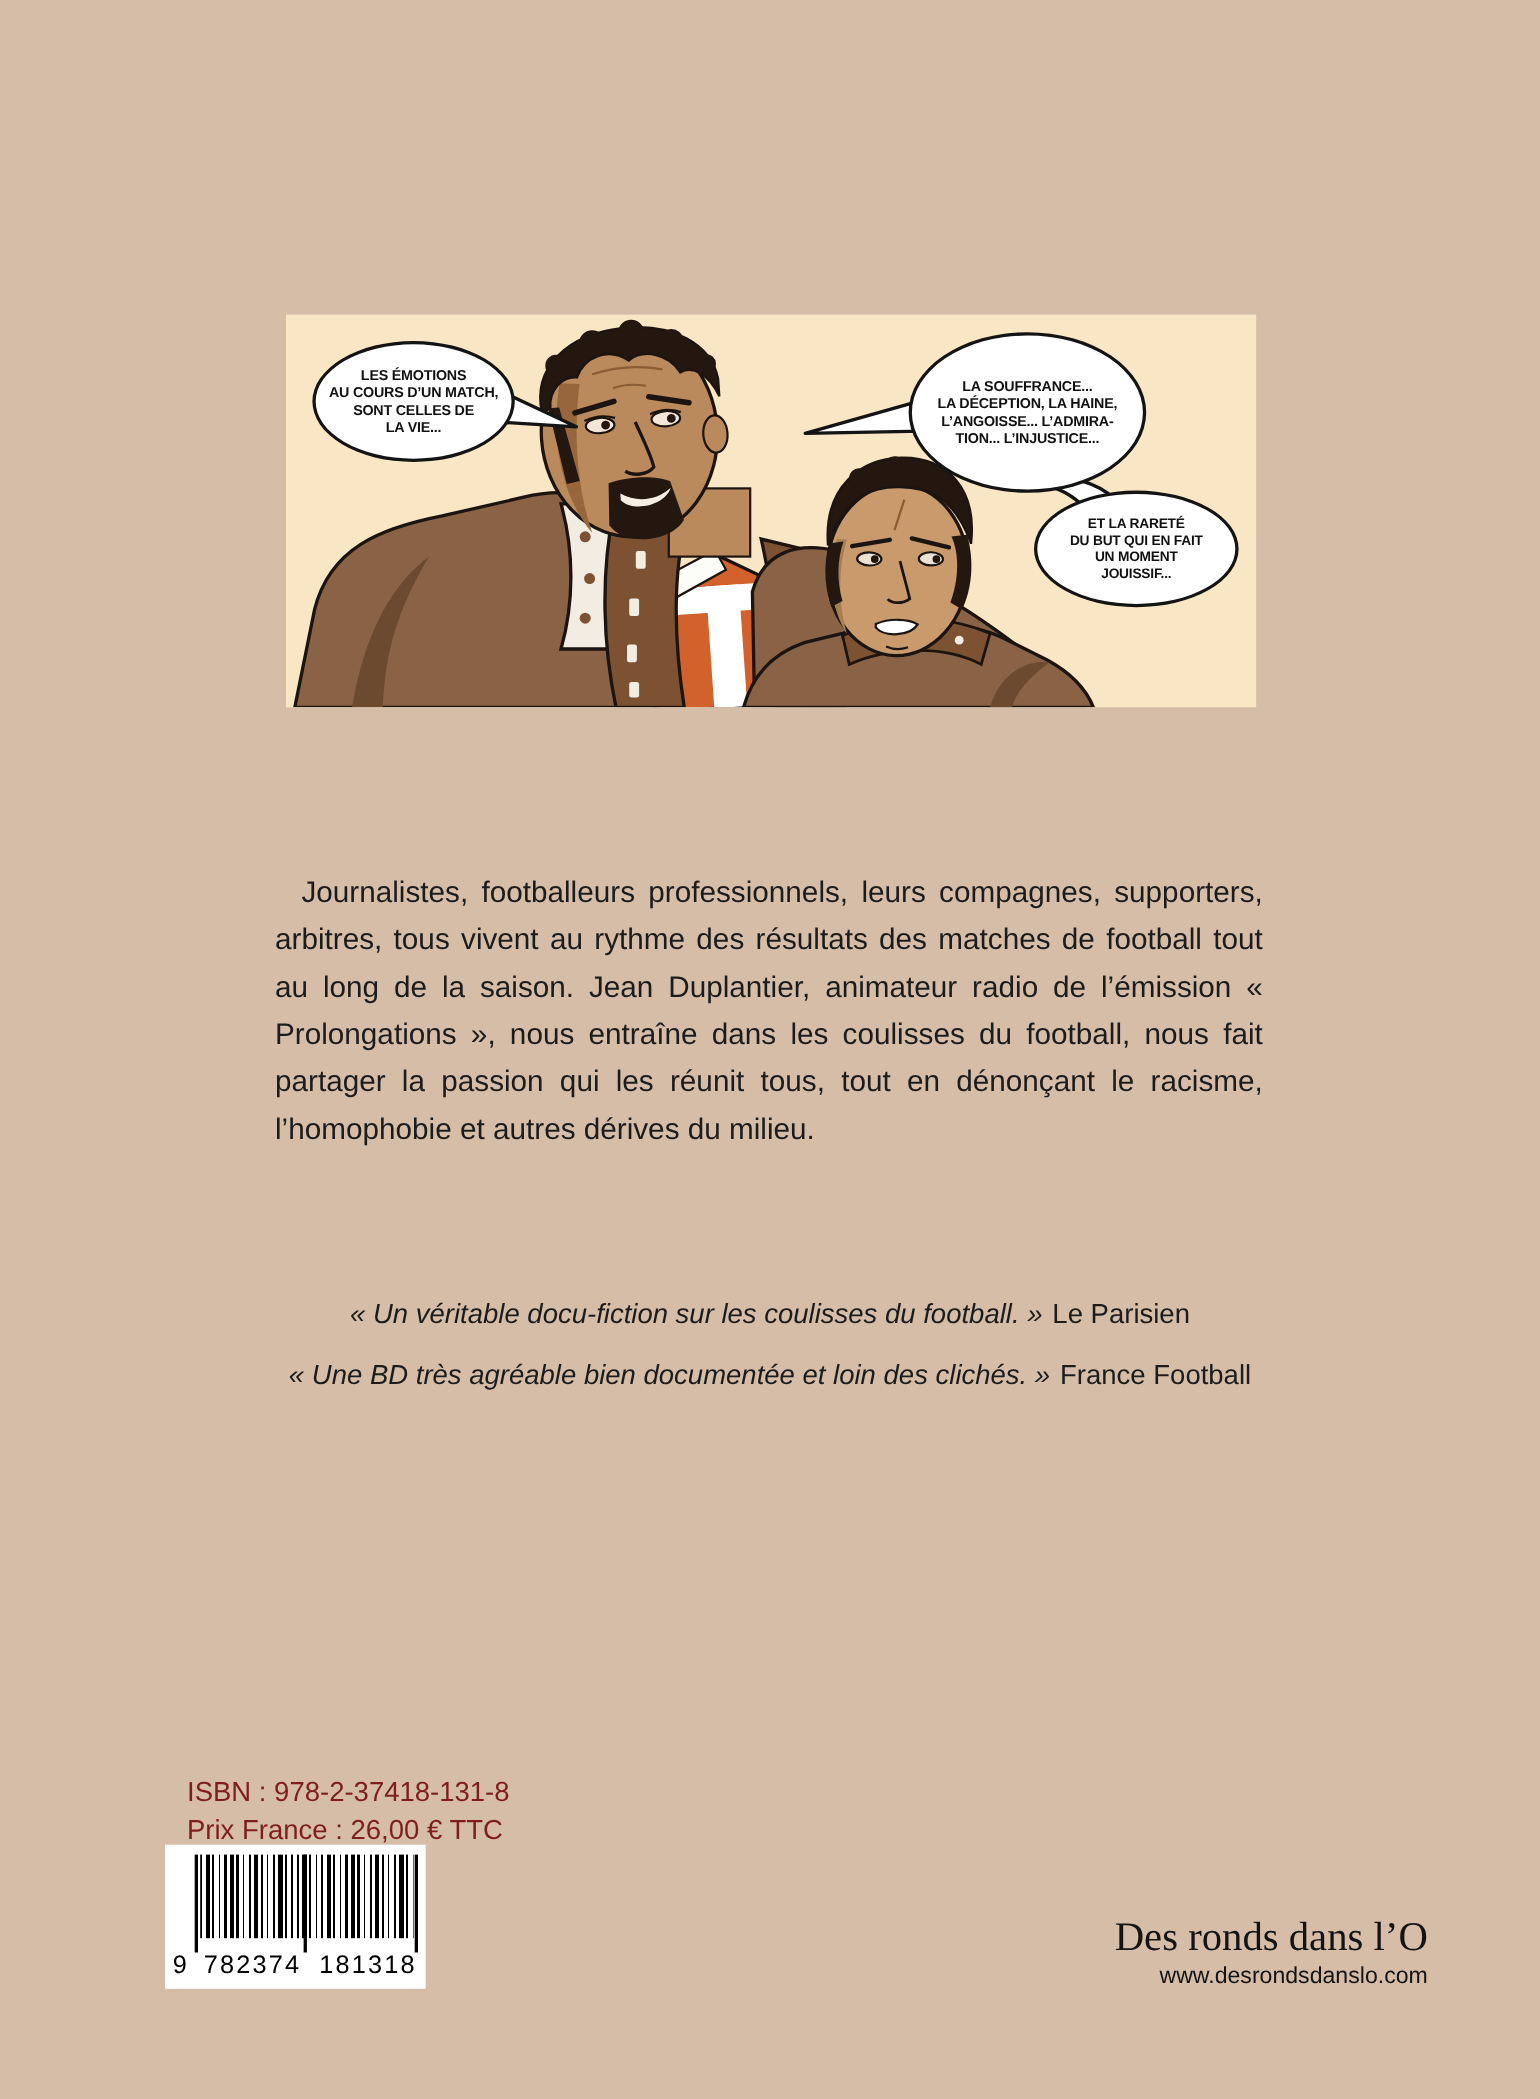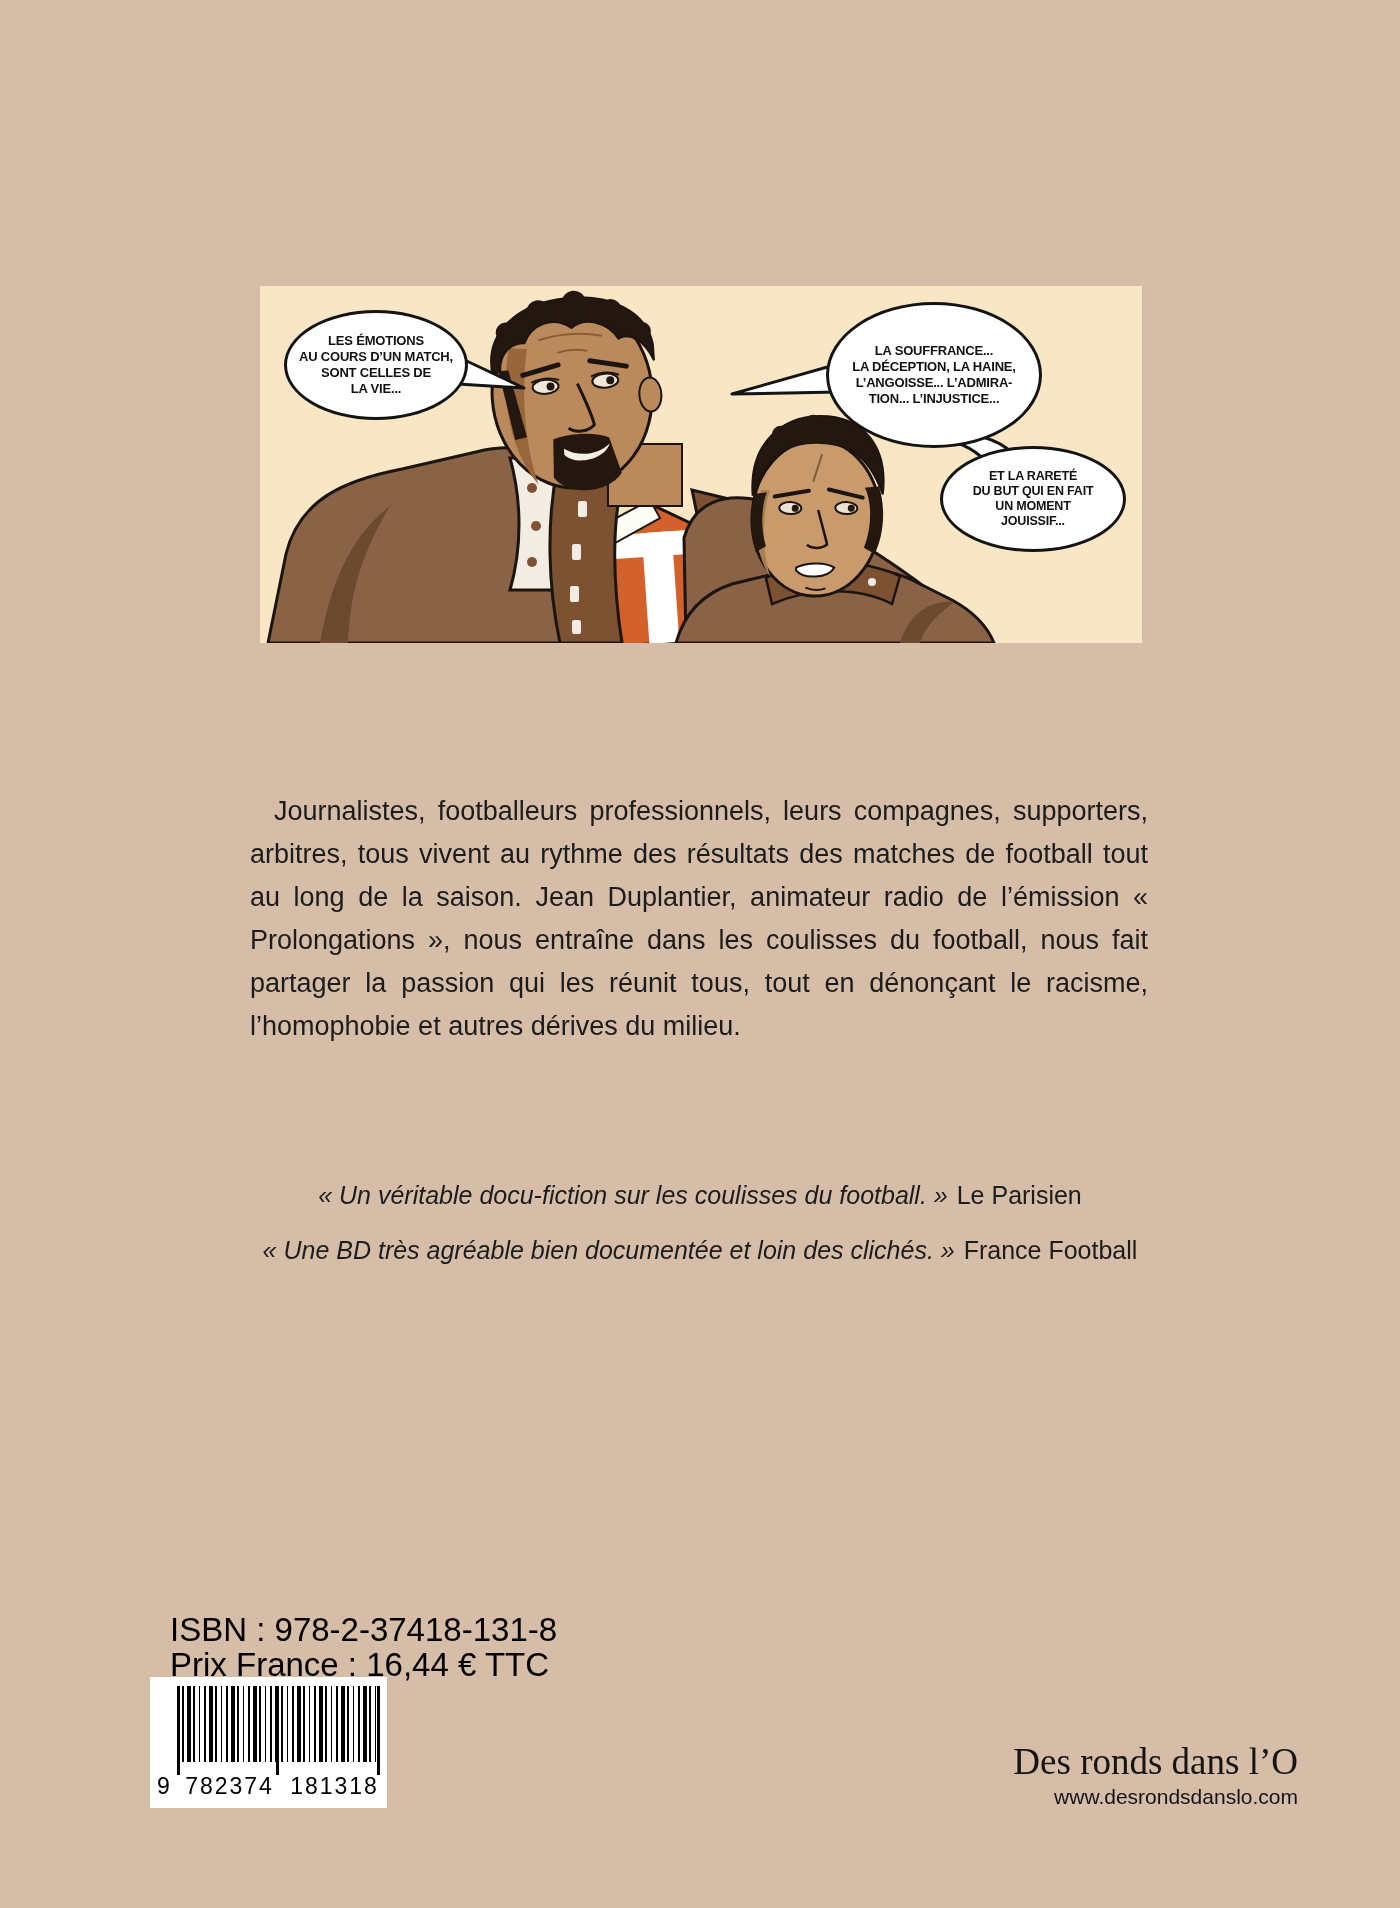--- a/index.html
+++ b/index.html
@@ -47,21 +47,21 @@
   .quotes{
     position:absolute;left:100px;top:1168px;width:1200px;
     text-align:center;font-size:25px;color:#1c1c1c;
   }
   .quote-line{line-height:55px;white-space:nowrap;}
   .quote-text{font-style:italic;margin-top:11px;}
   .quote-source{font-style:normal;margin-left:9px;}
   
   .isbn-block{
     position:absolute;left:170px;top:1612px;
-    font-size:33px;line-height:35px;color:#000000;
+    font-size:25px;line-height:35px;color:#7f1d1d;
   }
   
   .barcode{
     position:absolute;left:150px;top:1677px;width:237px;height:131px;
     background:#ffffff;
   }
   .bars{
     position:absolute;left:32px;top:9px;width:194px;height:76px;
     background:repeating-linear-gradient(90deg,
       #000 0 2px,#fff 2px 5px,#000 5px 9px,#fff 9px 11px,
@@ -219,21 +219,21 @@
     <div class="quote-line">
       <span class="quote-text">« Un véritable docu-fiction sur les coulisses du football. »</span><span class="quote-source">Le Parisien</span>
     </div>
     <div class="quote-line">
       <span class="quote-text">« Une BD très agréable bien documentée et loin des clichés. »</span><span class="quote-source">France Football</span>
     </div>
   </div>
 
   <div class="isbn-block">
     <div>ISBN : 978-2-37418-131-8</div>
-    <div>Prix France : 16,44 € TTC</div>
+    <div>Prix France : 26,00 € TTC</div>
   </div>
 
   <div class="barcode">
     <div class="bars"></div>
     <div class="guard guard-left"></div>
     <div class="guard guard-mid"></div>
     <div class="guard guard-right"></div>
     <div class="bc-digits">
       <span class="d1">9</span>
       <span class="d2">782374</span>

